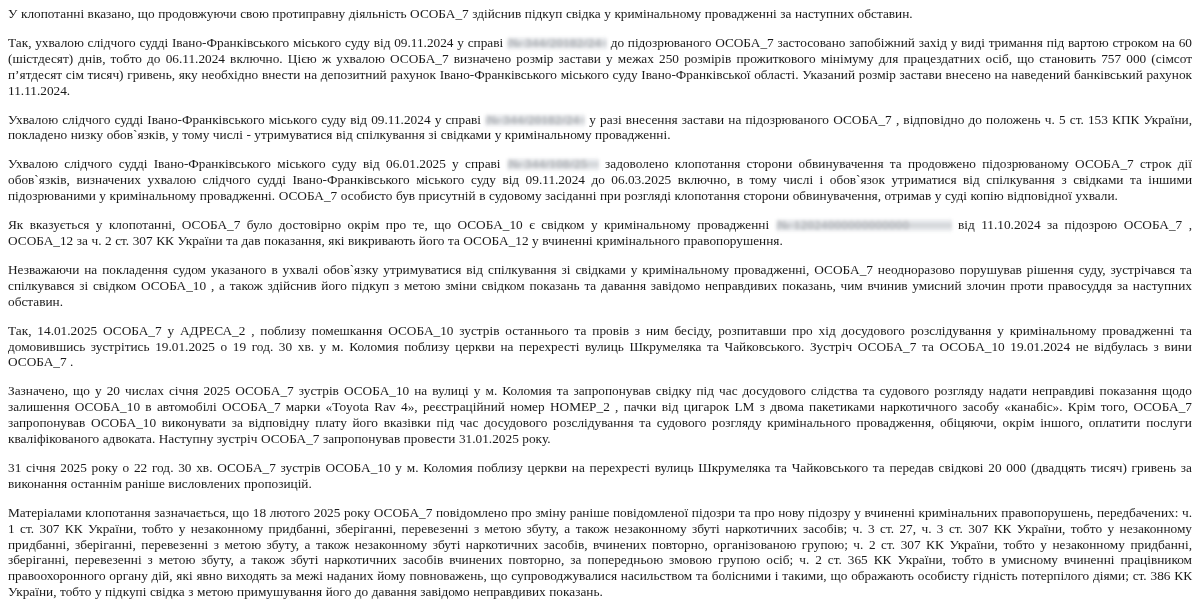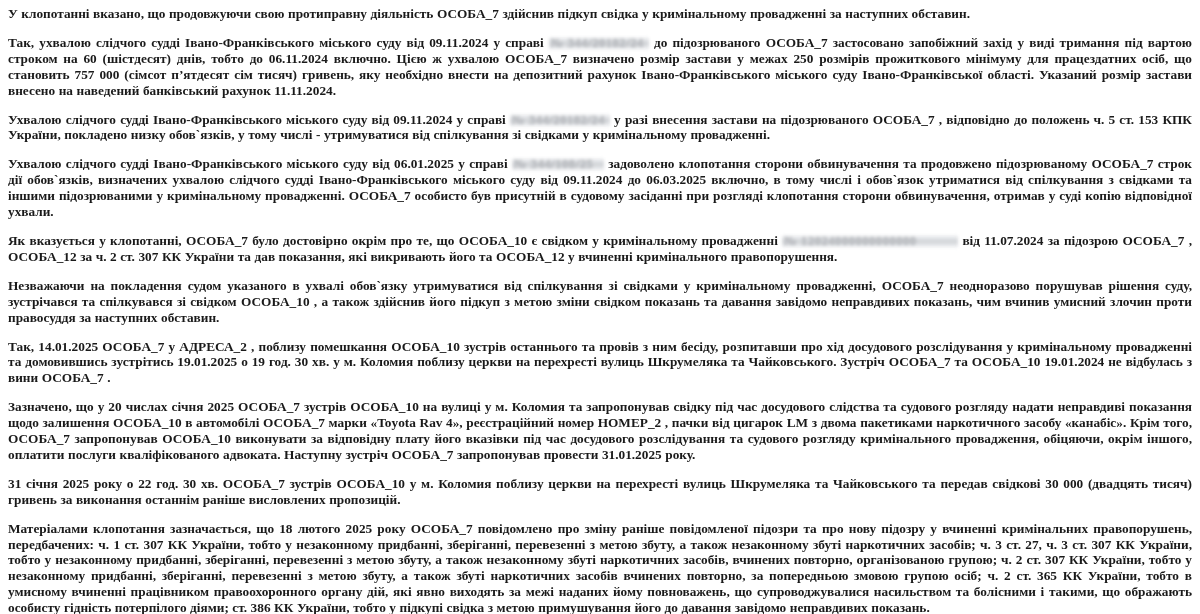--- a/index.html
+++ b/index.html
@@ -22,21 +22,20 @@
   }
   p.para {
     margin: 0 0 13px 0;
     font-size: 13.3px;
     line-height: 15.9px;
     text-align: justify;
     text-justify: inter-word;
     word-spacing: 0.2px;
     -webkit-hyphens: none;
     hyphens: none;
-    font-weight: bold;
   }
   p.para:last-child {
     margin-bottom: 16px;
   }
   
   .redacted {
     display: inline-block;
     position: relative;
     vertical-align: baseline;
     color: #b9bcc0;
@@ -63,19 +62,19 @@
   .redacted.long  { min-width: 172px; }
 </style>
 </head>
 <body>
 
 <div id="doc">
     <p class="para"><span>У клопотанні вказано, що продовжуючи свою протиправну діяльність ОСОБА_7 здійснив підкуп свідка у кримінальному провадженні за наступних обставин.</span></p>
     <p class="para"><span>Так, ухвалою слідчого судді Івано-Франківського міського суду від 09.11.2024 у справі </span><span class="redacted mid">№ 344/20182/24</span><span> до підозрюваного ОСОБА_7 застосовано запобіжний захід у виді тримання під вартою строком на 60 (шістдесят) днів, тобто до 06.11.2024 включно. Цією ж ухвалою ОСОБА_7 визначено розмір застави у межах 250 розмірів прожиткового мінімуму для працездатних осіб, що становить 757 000 (сімсот п’ятдесят сім тисяч) гривень, яку необхідно внести на депозитний рахунок Івано-Франківського міського суду Івано-Франківської області. Указаний розмір застави внесено на наведений банківський рахунок 11.11.2024.</span></p>
     <p class="para"><span>Ухвалою слідчого судді Івано-Франківського міського суду від 09.11.2024 у справі </span><span class="redacted mid">№ 344/20182/24</span><span> у разі внесення застави на підозрюваного ОСОБА_7 , відповідно до положень ч. 5 ст. 153 КПК України, покладено низку обов`язків, у тому числі - утримуватися від спілкування зі свідками у кримінальному провадженні.</span></p>
     <p class="para"><span>Ухвалою слідчого судді Івано-Франківського міського суду від 06.01.2025 у справі </span><span class="redacted short">№ 344/108/25</span><span> задоволено клопотання сторони обвинувачення та продовжено підозрюваному ОСОБА_7 строк дії обов`язків, визначених ухвалою слідчого судді Івано-Франківського міського суду від 09.11.2024 до 06.03.2025 включно, в тому числі і обов`язок утриматися від спілкування з свідками та іншими підозрюваними у кримінальному провадженні. ОСОБА_7 особисто був присутній в судовому засіданні при розгляді клопотання сторони обвинувачення, отримав у суді копію відповідної ухвали.</span></p>
-    <p class="para"><span>Як вказується у клопотанні, ОСОБА_7 було достовірно окрім про те, що ОСОБА_10 є свідком у кримінальному провадженні </span><span class="redacted long">№ 12024000000000000</span><span> від 11.07.2024 за підозрою ОСОБА_7 , ОСОБА_12 за ч. 2 ст. 307 КК України та дав показання, які викривають його та ОСОБА_12 у вчиненні кримінального правопорушення.</span></p>
+    <p class="para"><span>Як вказується у клопотанні, ОСОБА_7 було достовірно окрім про те, що ОСОБА_10 є свідком у кримінальному провадженні </span><span class="redacted long">№ 12024000000000000</span><span> від 11.10.2024 за підозрою ОСОБА_7 , ОСОБА_12 за ч. 2 ст. 307 КК України та дав показання, які викривають його та ОСОБА_12 у вчиненні кримінального правопорушення.</span></p>
     <p class="para"><span>Незважаючи на покладення судом указаного в ухвалі обов`язку утримуватися від спілкування зі свідками у кримінальному провадженні, ОСОБА_7 неодноразово порушував рішення суду, зустрічався та спілкувався зі свідком ОСОБА_10 , а також здійснив його підкуп з метою зміни свідком показань та давання завідомо неправдивих показань, чим вчинив умисний злочин проти правосуддя за наступних обставин.</span></p>
     <p class="para"><span>Так, 14.01.2025 ОСОБА_7 у АДРЕСА_2 , поблизу помешкання ОСОБА_10 зустрів останнього та провів з ним бесіду, розпитавши про хід досудового розслідування у кримінальному провадженні та домовившись зустрітись 19.01.2025 о 19 год. 30 хв. у м. Коломия поблизу церкви на перехресті вулиць Шкрумеляка та Чайковського. Зустріч ОСОБА_7 та ОСОБА_10 19.01.2024 не відбулась з вини ОСОБА_7 .</span></p>
     <p class="para"><span>Зазначено, що у 20 числах січня 2025 ОСОБА_7 зустрів ОСОБА_10 на вулиці у м. Коломия та запропонував свідку під час досудового слідства та судового розгляду надати неправдиві показання щодо залишення ОСОБА_10 в автомобілі ОСОБА_7 марки «Toyota Rav 4», реєстраційний номер НОМЕР_2 , пачки від цигарок LM з двома пакетиками наркотичного засобу «канабіс». Крім того, ОСОБА_7 запропонував ОСОБА_10 виконувати за відповідну плату його вказівки під час досудового розслідування та судового розгляду кримінального провадження, обіцяючи, окрім іншого, оплатити послуги кваліфікованого адвоката. Наступну зустріч ОСОБА_7 запропонував провести 31.01.2025 року.</span></p>
-    <p class="para"><span>31 січня 2025 року о 22 год. 30 хв. ОСОБА_7 зустрів ОСОБА_10 у м. Коломия поблизу церкви на перехресті вулиць Шкрумеляка та Чайковського та передав свідкові 30 000 (двадцять тисяч) гривень за виконання останнім раніше висловлених пропозицій.</span></p>
+    <p class="para"><span>31 січня 2025 року о 22 год. 30 хв. ОСОБА_7 зустрів ОСОБА_10 у м. Коломия поблизу церкви на перехресті вулиць Шкрумеляка та Чайковського та передав свідкові 20 000 (двадцять тисяч) гривень за виконання останнім раніше висловлених пропозицій.</span></p>
     <p class="para"><span>Матеріалами клопотання зазначається, що 18 лютого 2025 року ОСОБА_7 повідомлено про зміну раніше повідомленої підозри та про нову підозру у вчиненні кримінальних правопорушень, передбачених: ч. 1 ст. 307 КК України, тобто у незаконному придбанні, зберіганні, перевезенні з метою збуту, а також незаконному збуті наркотичних засобів; ч. 3 ст. 27, ч. 3 ст. 307 КК України, тобто у незаконному придбанні, зберіганні, перевезенні з метою збуту, а також незаконному збуті наркотичних засобів, вчинених повторно, організованою групою; ч. 2 ст. 307 КК України, тобто у незаконному придбанні, зберіганні, перевезенні з метою збуту, а також збуті наркотичних засобів вчинених повторно, за попередньою змовою групою осіб; ч. 2 ст. 365 КК України, тобто в умисному вчиненні працівником правоохоронного органу дій, які явно виходять за межі наданих йому повноважень, що супроводжувалися насильством та болісними і такими, що ображають особисту гідність потерпілого діями; ст. 386 КК України, тобто у підкупі свідка з метою примушування його до давання завідомо неправдивих показань.</span></p>
   </div>
 
 </body></html>

